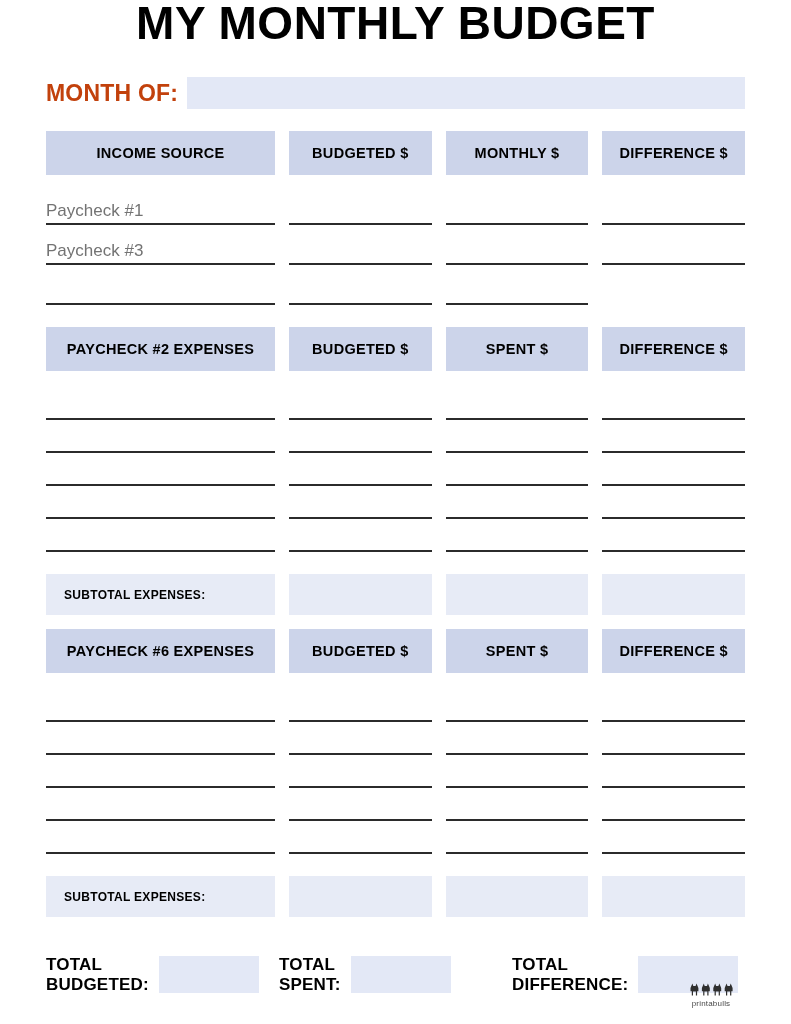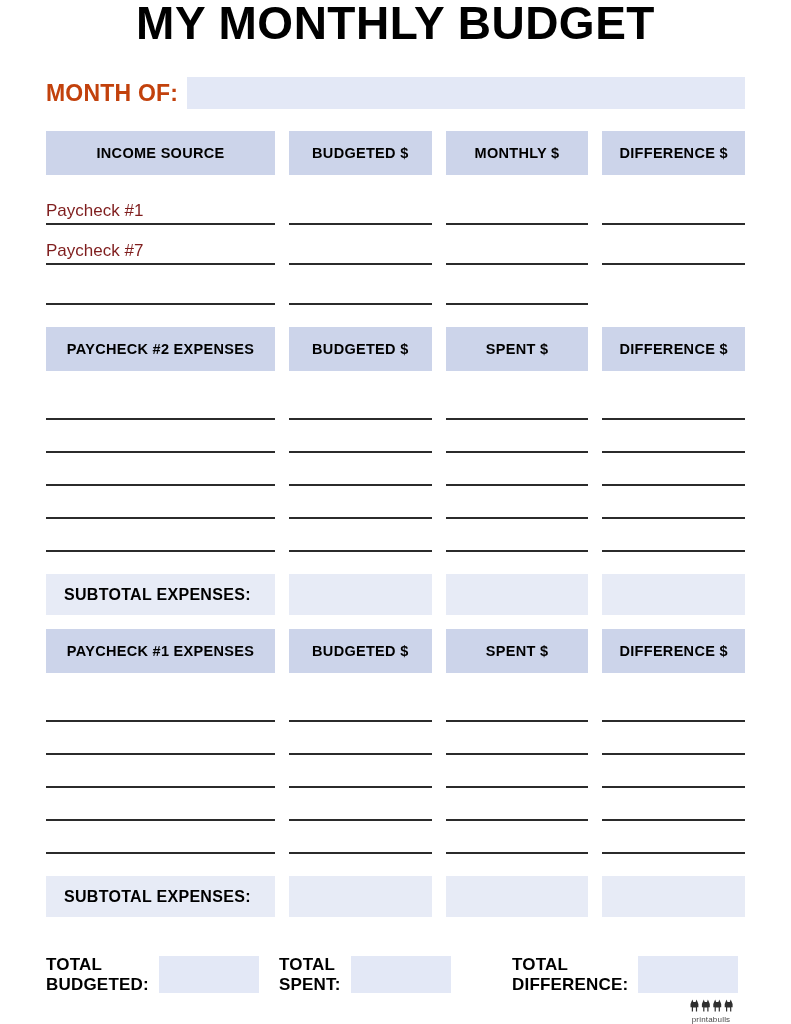--- a/index.html
+++ b/index.html
@@ -88,39 +88,39 @@
     height: 40px;
     border-bottom: 2.2px solid #2b2b2b;
     display: flex;
     align-items: flex-end;
     padding-bottom: 2px;
     box-sizing: border-box;
   }
   .line-cell .rowlabel {
     font-size: 17px;
     font-weight: normal;
-    color: #7f1d1d;
+    color: #737373;
     line-height: 1.1;
     white-space: nowrap;
   }
   .line-cell.blank {
     height: 33px;
   }
 
   
   .sub-cell {
     background: #e7ebf6;
     height: 41px;
     display: flex;
     align-items: center;
     box-sizing: border-box;
   }
   .sub-cell.label {
     padding-left: 18px;
-    font-size: 16px;
+    font-size: 12px;
     font-weight: bold;
     letter-spacing: 0.3px;
     color: #000000;
     white-space: nowrap;
   }
 
   
   .gap-14 { height: 14px; }
   .gap-16 { height: 16px; }
   .gap-22 { height: 22px; }
@@ -150,21 +150,21 @@
     width: 100px;
     height: 37px;
     background: #e3e8f6;
     flex: 0 0 auto;
   }
 
   
   .footer {
     position: absolute;
     right: 44px;
-    bottom: 0;
+    bottom: 16px;
     text-align: center;
     width: 72px;
   }
   .footer .bulls {
     display: block;
     margin: 0 auto;
     line-height: 0;
   }
   .footer .brand {
     font-size: 8px;
@@ -202,21 +202,21 @@
     <div class="line-cell">
         <span class="rowlabel">Paycheck #1</span>
       </div>
     <div class="line-cell"></div>
     <div class="line-cell"></div>
     <div class="line-cell"></div>
   </div>
 
   <div class="grid4">
     <div class="line-cell">
-        <span class="rowlabel">Paycheck #7</span>
+        <span class="rowlabel">Paycheck #3</span>
       </div>
     <div class="line-cell"></div>
     <div class="line-cell"></div>
     <div class="line-cell"></div>
   </div>
 
   <div class="grid4">
     <div class="line-cell"></div>
     <div class="line-cell"></div>
     <div class="line-cell"></div>
@@ -269,21 +269,21 @@
   <div class="grid4">
     <div class="sub-cell label">SUBTOTAL EXPENSES:</div>
     <div class="sub-cell"></div>
     <div class="sub-cell"></div>
     <div class="sub-cell"></div>
   </div>
 
   <div class="gap-14"></div>
 
   <div class="grid4 hdr-row">
-    <div class="hdr-cell first">PAYCHECK #1 EXPENSES</div>
+    <div class="hdr-cell first">PAYCHECK #6 EXPENSES</div>
     <div class="hdr-cell">BUDGETED $</div>
     <div class="hdr-cell">SPENT $</div>
     <div class="hdr-cell">DIFFERENCE $</div>
   </div>
 
   <div class="gap-16"></div>
 
   <div class="grid4">
     <div class="line-cell blank"></div>
     <div class="line-cell blank"></div>

